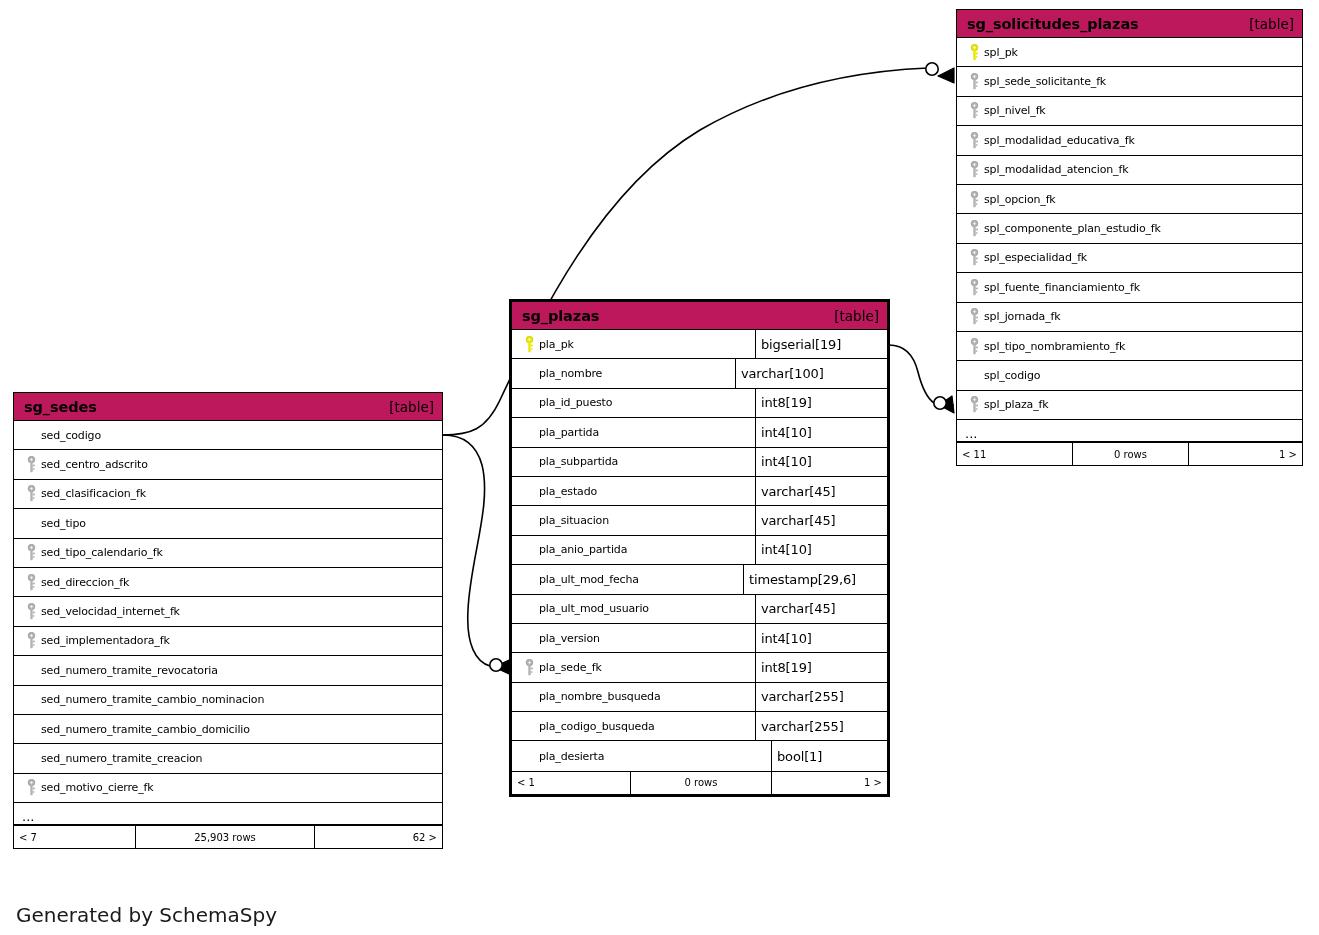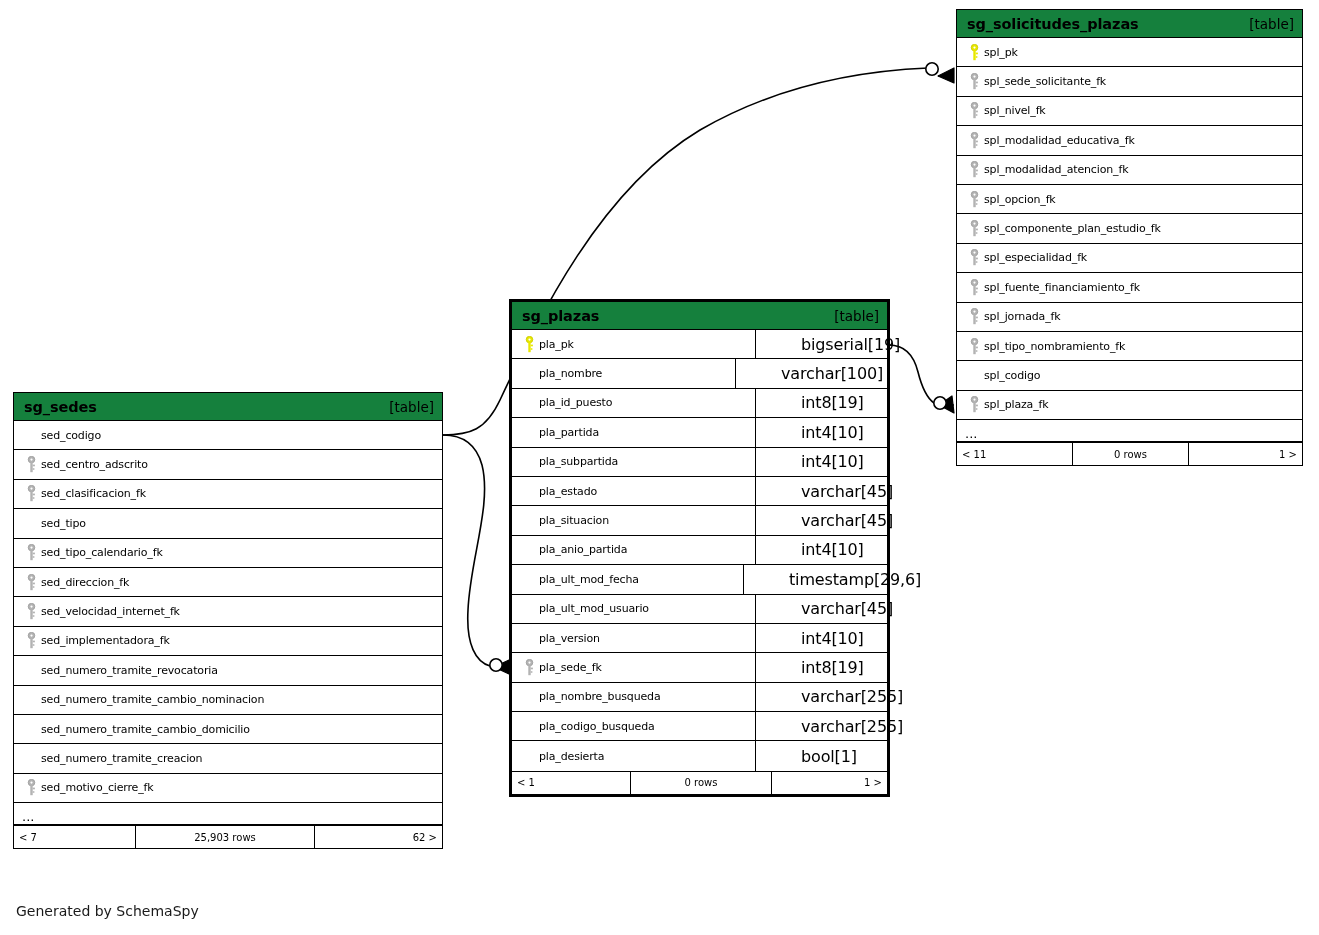--- a/index.html
+++ b/index.html
@@ -39,21 +39,21 @@
     background: #ffffff;
     border: 1px solid #000000;
     box-sizing: border-box;
   }
   .table-box.focal {
     border-width: 3px;
   }
 
   .tbl-header {
     position: relative;
-    background: #15803d;
+    background: #be185d;
     border-bottom: 1px solid #000000;
     height: 28px;
     line-height: 28px;
     box-sizing: border-box;
     padding: 0 8px 0 10px;
     white-space: nowrap;
   }
   .tbl-name {
     font-weight: bold;
     font-size: 14.5px;
@@ -97,23 +97,22 @@
     padding-left: 5px;
     padding-right: 5px;
     box-sizing: border-box;
     border-left: 1px solid #000000;
   }
   .col-label {
     font-size: 11px;
     letter-spacing: -0.15px;
   }
   .type-label {
-    font-size: 16px;
+    font-size: 13px;
     letter-spacing: -0.15px;
-    margin-left: 40px;
   }
 
   
   .keyslot {
     flex: 0 0 auto;
     width: 19px;
     height: 100%;
     display: flex;
     align-items: center;
     justify-content: center;
@@ -152,21 +151,21 @@
   }
   .foot-prev { justify-content: flex-start; padding-left: 5px; }
   .foot-mid  { justify-content: center; border-left: 1px solid #000000; border-right: 1px solid #000000; }
   .foot-next { justify-content: flex-end; padding-right: 5px; }
 
   
   #credit {
     position: absolute;
     left: 16px;
     top: 903px;
-    font-size: 14px;
+    font-size: 20px;
     color: #1a1a1a;
   }
 </style>
 </head>
 <body>
 
 <div id="canvas">
 
   <svg id="edges" viewBox="0 0 1319 935" width="1319" height="935">
     <defs></defs>
@@ -494,21 +493,21 @@
           </div>
           <div class="row-type" style="width: 132px;">
             <span class="type-label">varchar[255]</span>
           </div>
         </div>
         <div class="row">
           <div class="row-name">
             <span class="keyslot"></span>
             <span class="col-label">pla_desierta</span>
           </div>
-          <div class="row-type" style="width: 132px;">
+          <div class="row-type" style="width: 116px;">
             <span class="type-label">bool[1]</span>
           </div>
         </div>
       </div>
     <div class="tbl-footer">
       <div class="foot-cell foot-prev" style="width:118px;">&lt; 1</div>
       <div class="foot-cell foot-mid" style="width:142px;">0 rows</div>
       <div class="foot-cell foot-next" style="width:115px;">1 &gt;</div>
     </div>
   </div>

